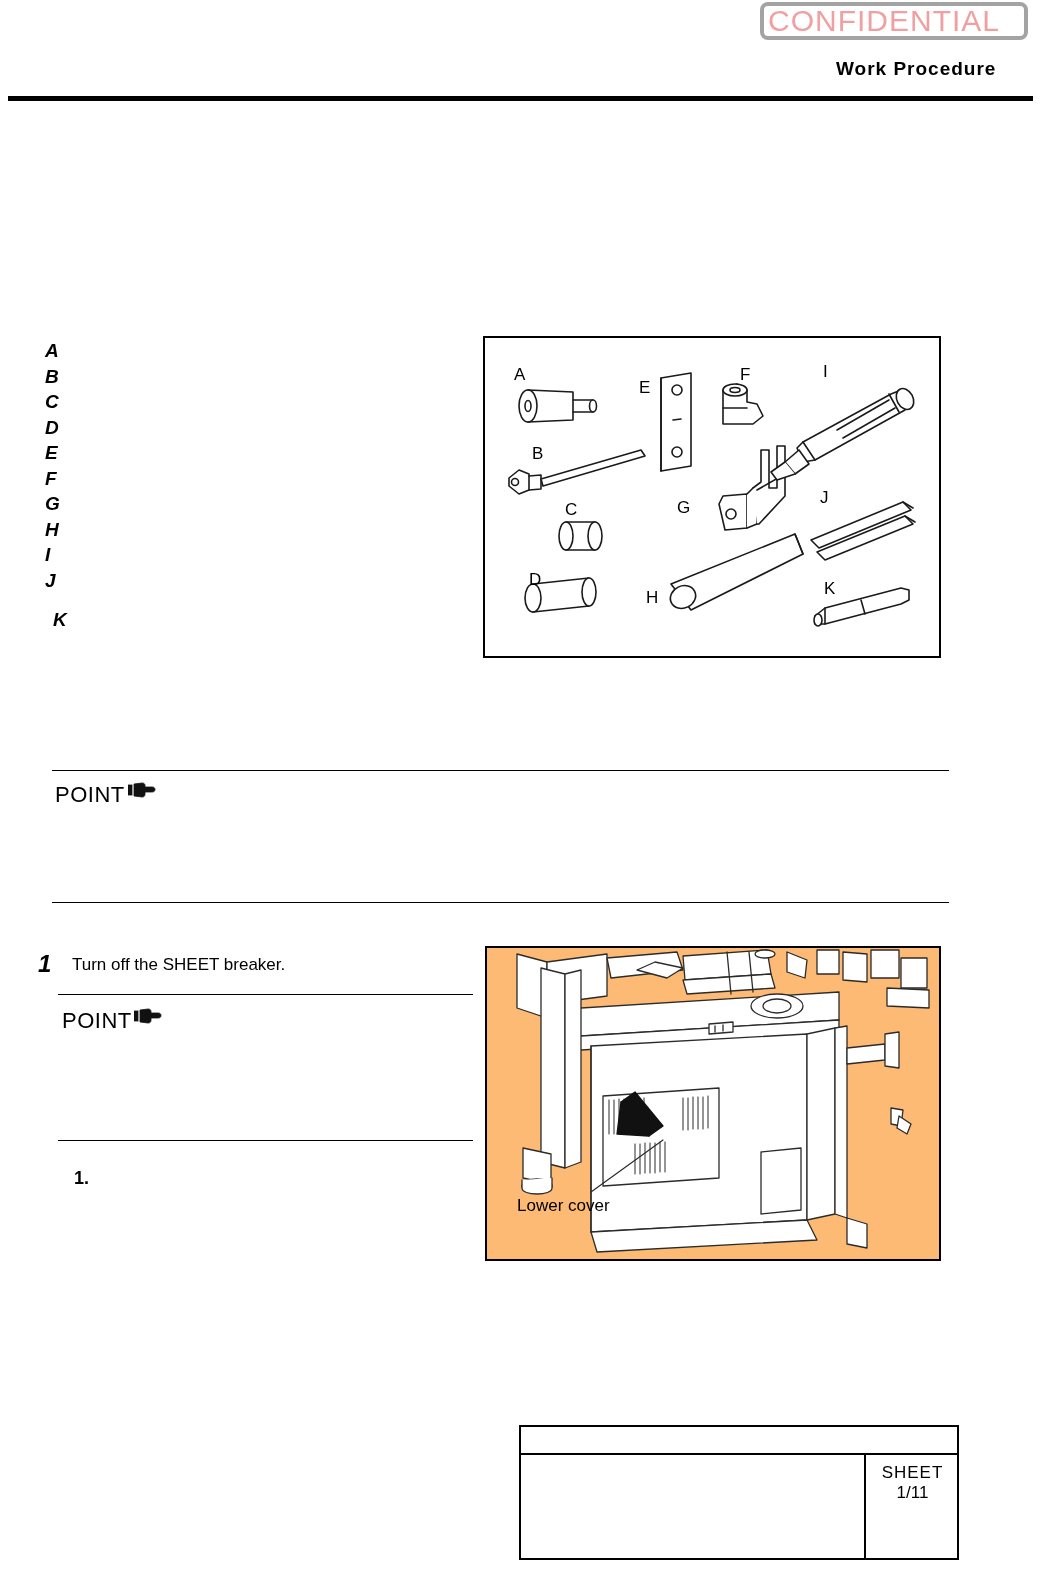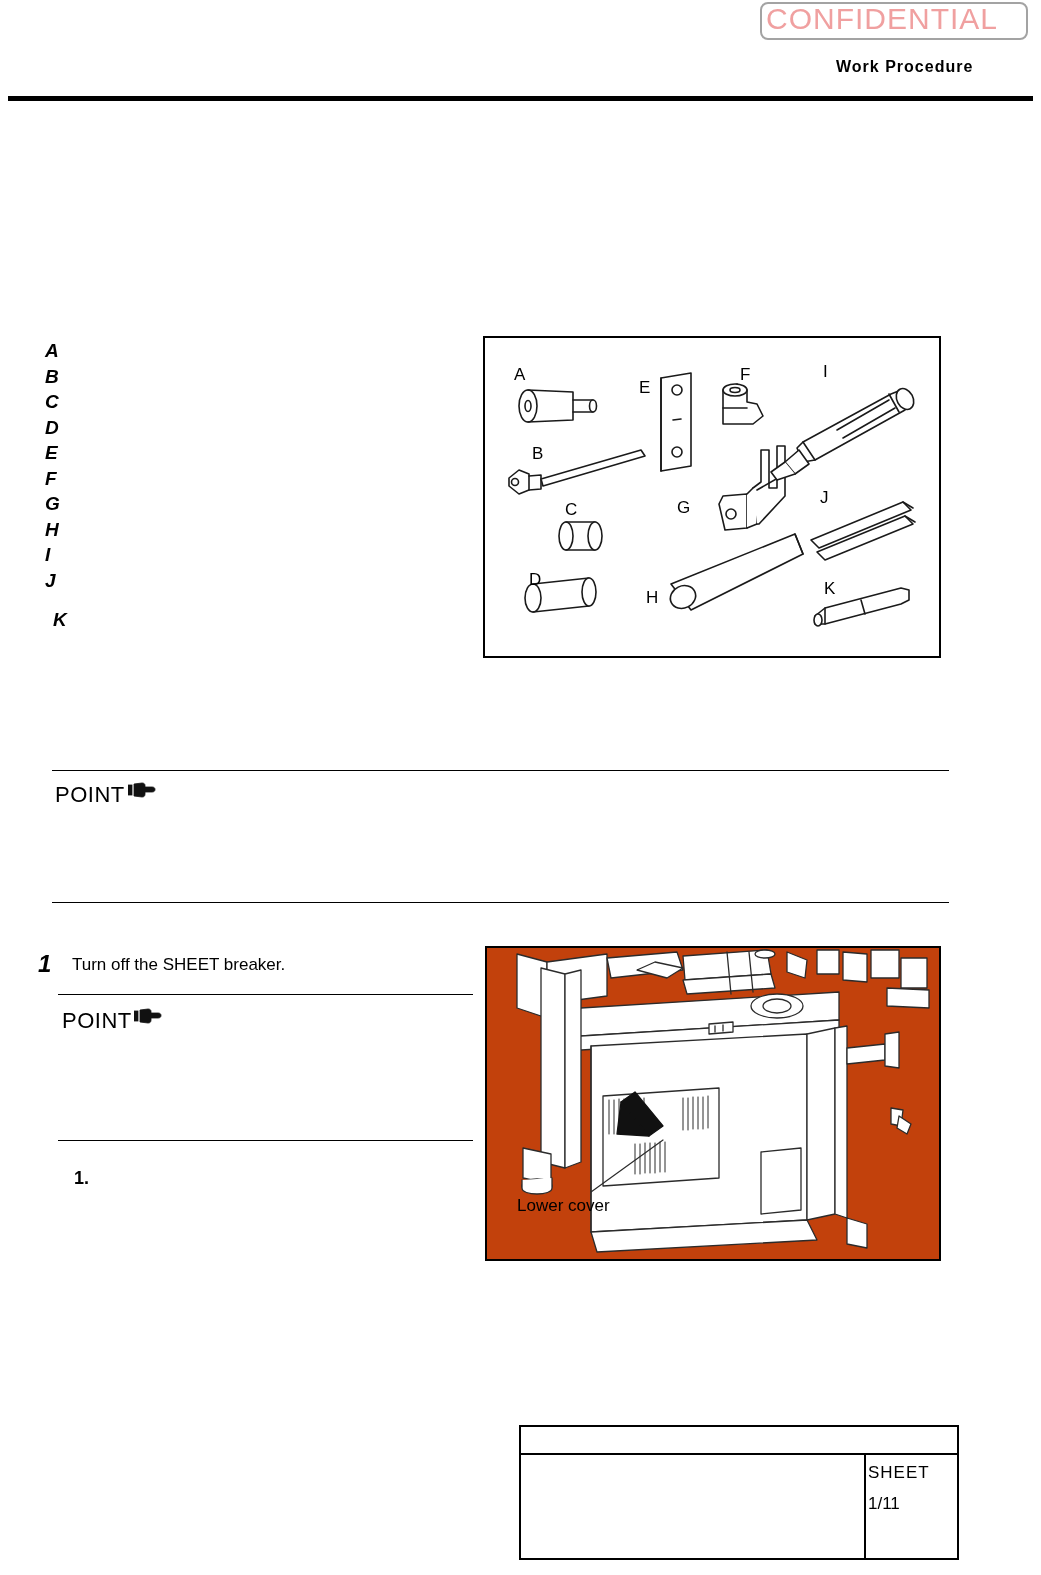--- a/index.html
+++ b/index.html
@@ -19,39 +19,39 @@
     background: #ffffff;
   }
 
   
   .confidential {
     position: absolute;
     top: 2px;
     left: 760px;
     width: 268px;
     height: 38px;
-    border: 2px solid #a3a3a3;
+    border: 4px solid #a3a3a3;
     border-radius: 8px;
     box-sizing: border-box;
   }
   .confidential-text {
     position: absolute;
     top: -2px;
     left: 4px;
     font-size: 30px;
     letter-spacing: 1px;
     color: #f0a0a0;
     font-family: "Liberation Sans", sans-serif;
     white-space: nowrap;
   }
   .work-procedure {
     position: absolute;
     top: 58px;
     left: 836px;
-    font-size: 16px;
+    font-size: 19px;
     font-weight: bold;
     letter-spacing: 1px;
     white-space: nowrap;
   }
   .header-rule {
     position: absolute;
     top: 96px;
     left: 8px;
     width: 1025px;
     height: 5px;
@@ -150,21 +150,21 @@
 
   
   .machine-figure {
     position: absolute;
     top: 946px;
     left: 485px;
     width: 456px;
     height: 315px;
     border: 2px solid #000000;
     box-sizing: border-box;
-    background: #c2410c;
+    background: #fdba74;
     overflow: hidden;
   }
   .lower-cover-label {
     position: absolute;
     left: 30px;
     top: 248px;
     font-size: 17px;
     white-space: nowrap;
   }
 
@@ -196,28 +196,29 @@
     border-right: 2px solid #000000;
     box-sizing: border-box;
   }
   .footer-cell-right {
     position: absolute;
     top: 28px;
     left: 347px;
     width: 89px;
     height: 103px;
     box-sizing: border-box;
+    text-align: center;
   }
   .sheet-label {
     margin-top: 8px;
     font-size: 17px;
     letter-spacing: 1px;
   }
   .sheet-value {
-    margin-top: 11px;
+    margin-top: 0;
     font-size: 17px;
   }
   svg { display: block; }
 </style>
 </head>
 <body>
 
 <div class="page">
 
   <div class="confidential">

